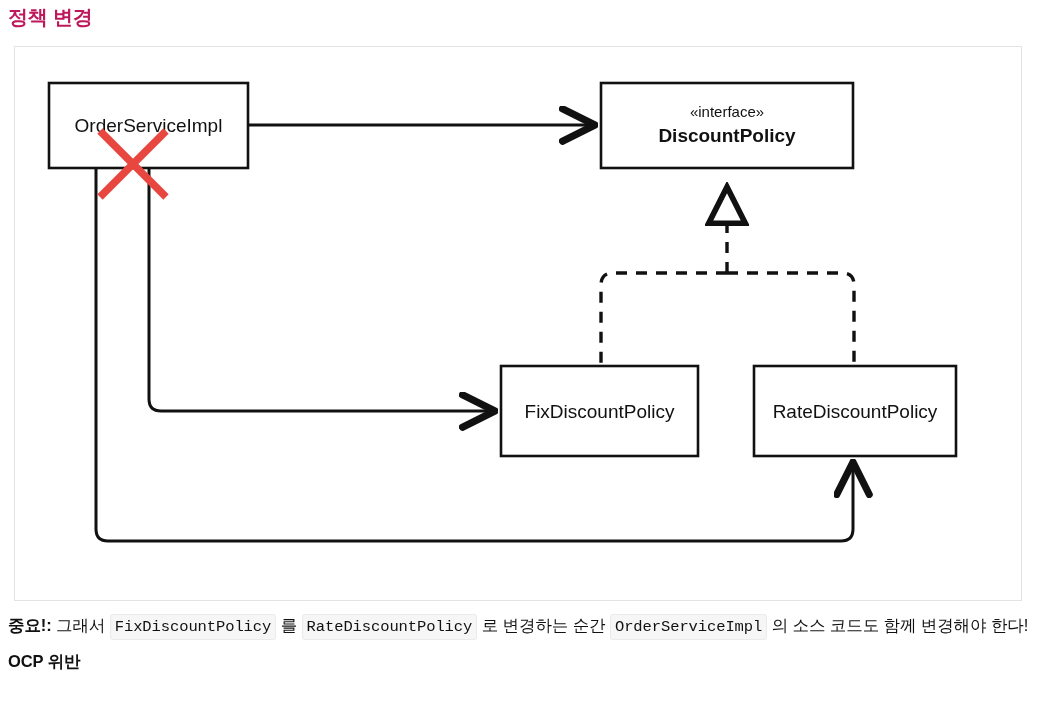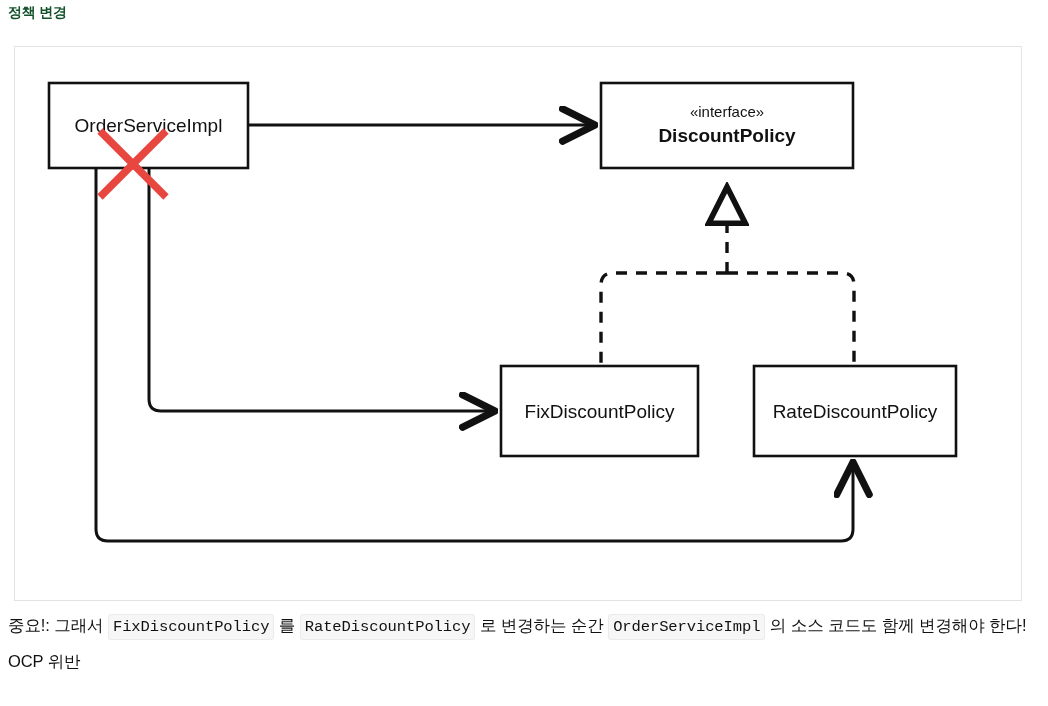--- a/index.html
+++ b/index.html
@@ -16,24 +16,24 @@
   }
   .page {
     position: relative;
     width: 1048px;
     height: 706px;
   }
   .doc-title {
     position: absolute;
     left: 8px;
     top: 4px;
-    font-size: 14px;
+    font-size: 20px;
     font-weight: bold;
     letter-spacing: -0.2px;
-    color: #14532d;
+    color: #be185d;
   }
   .diagram-frame {
     position: absolute;
     left: 14px;
     top: 46px;
     width: 1008px;
     height: 555px;
     border: 1px solid #e3e3e3;
     background: #ffffff;
     box-sizing: border-box;
@@ -66,21 +66,21 @@
     position: absolute;
     left: 8px;
     top: 608px;
     width: 1032px;
     font-size: 16.5px;
     line-height: 34px;
     color: #111111;
     letter-spacing: -0.1px;
   }
   .caption b {
-    font-weight: normal;
+    font-weight: bold;
   }
   code.inline {
     font-family: "Liberation Mono", "DejaVu Sans Mono", monospace;
     font-size: 15.5px;
     background: #f6f6f6;
     border: 1px solid #ebebeb;
     border-radius: 3px;
     padding: 3px 4px;
     color: #111;
     white-space: nowrap;

